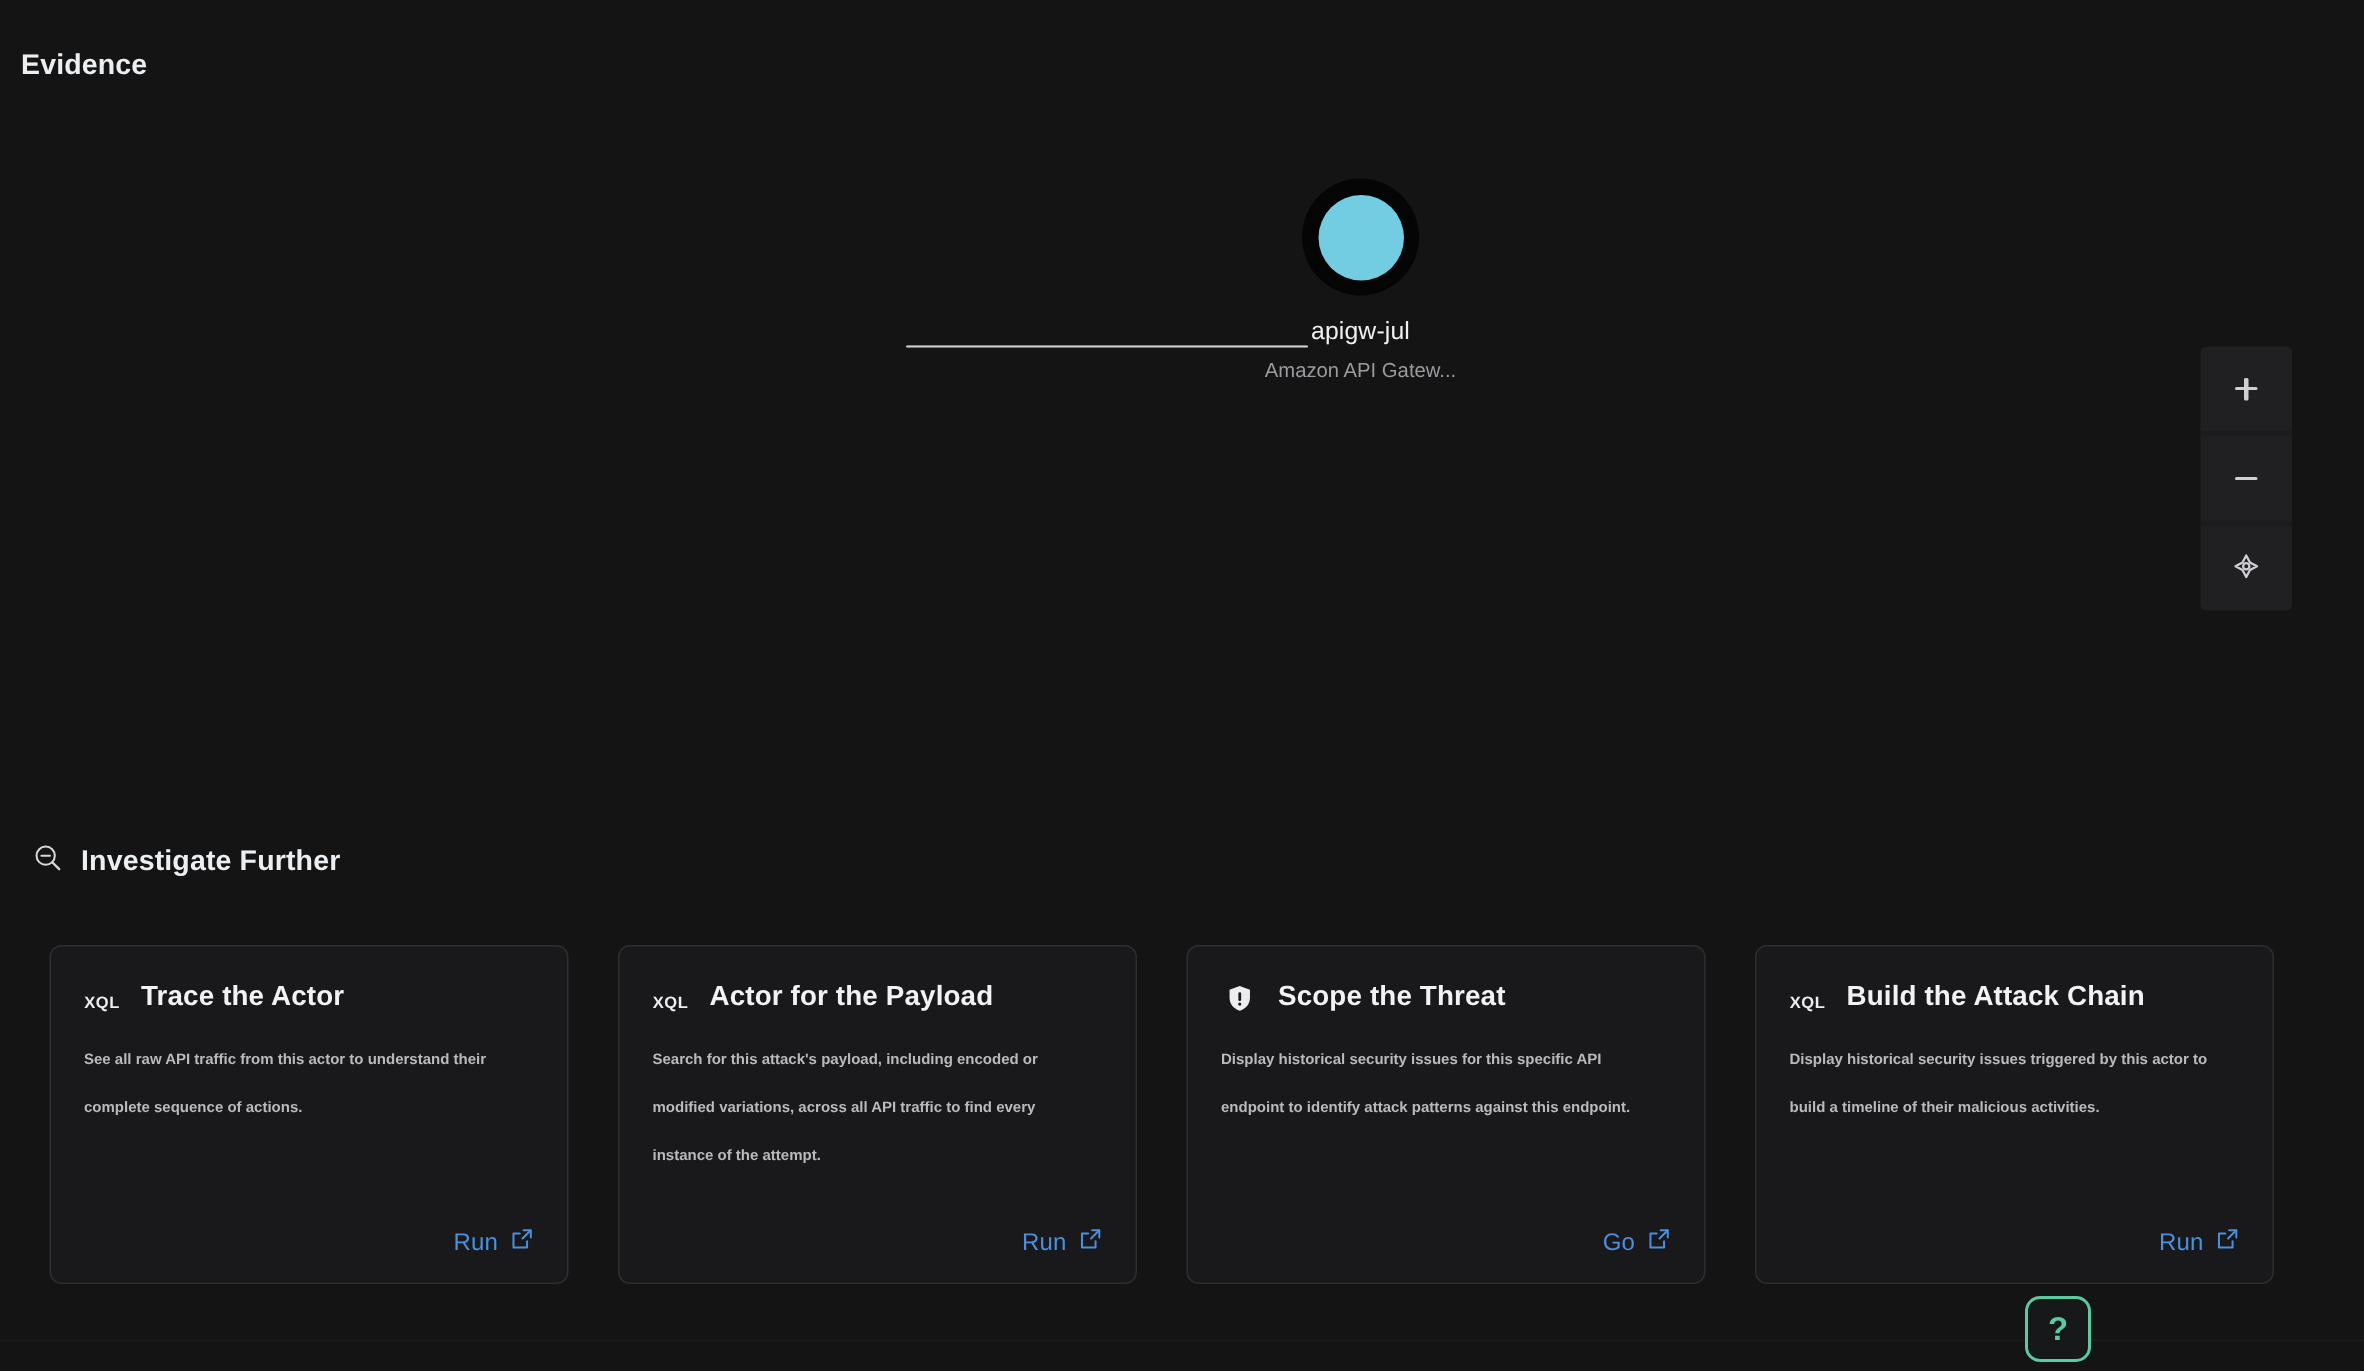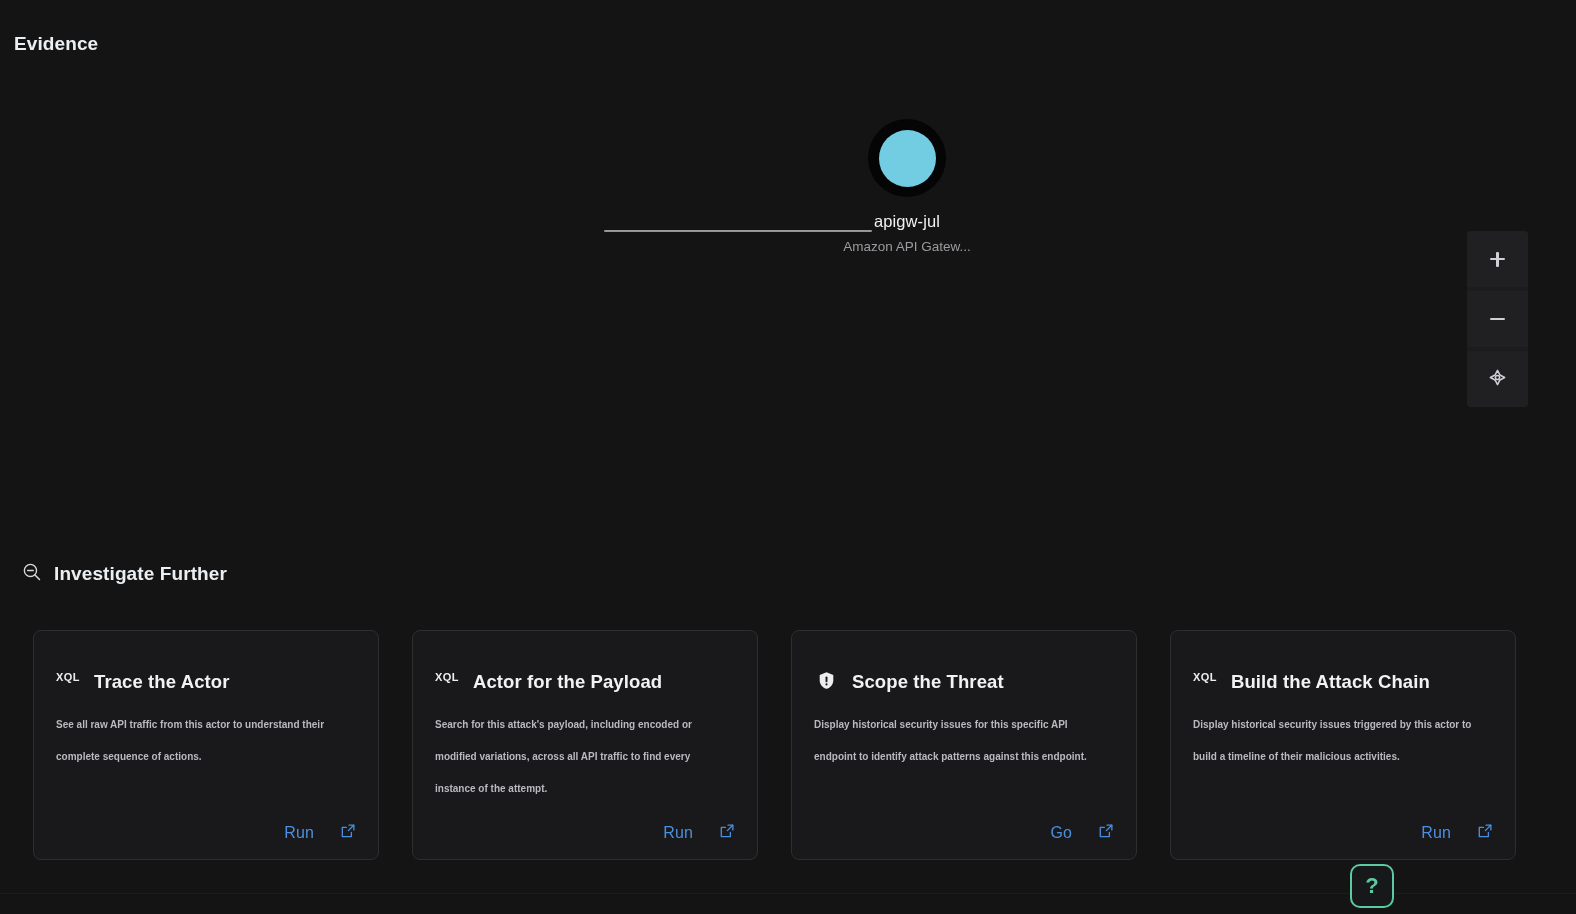--- a/index.html
+++ b/index.html
@@ -176,24 +176,23 @@
     border-radius: 8px;
     padding: 22px 22px 16px 22px;
     display: flex;
     flex-direction: column;
     position: relative;
     cursor: pointer;
   }
 
   .card-head {
     display: flex;
-    align-items: flex-start;
+    align-items: flex-end;
     gap: 14px;
     margin-bottom: 16px;
-    margin-top: 18px;
   }
 
   .badge-xql {
     font-size: 11px;
     font-weight: 700;
     letter-spacing: 0.4px;
     color: #ededf0;
     font-family: "Liberation Sans", sans-serif;
     min-width: 24px;
     text-align: center;
@@ -217,21 +216,21 @@
     max-width: 292px;
     font-weight: bold;
   }
 
   .card-action {
     margin-top: auto;
     padding-top: 18px;
     display: flex;
     align-items: center;
     justify-content: flex-end;
-    gap: 26px;
+    gap: 8px;
   }
 
   .card-action-label {
     font-size: 16px;
     color: #4a8fe0;
     letter-spacing: 0.1px;
   }
 
   
   .bottom-divider {

